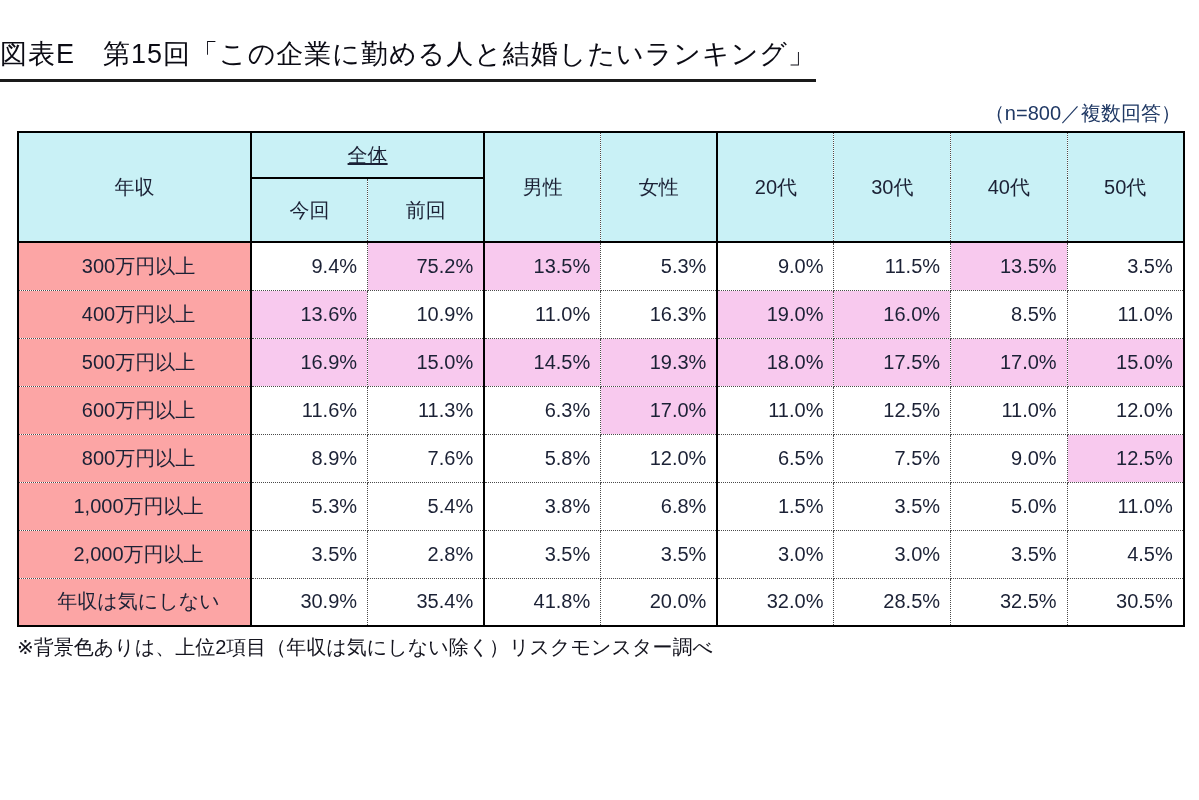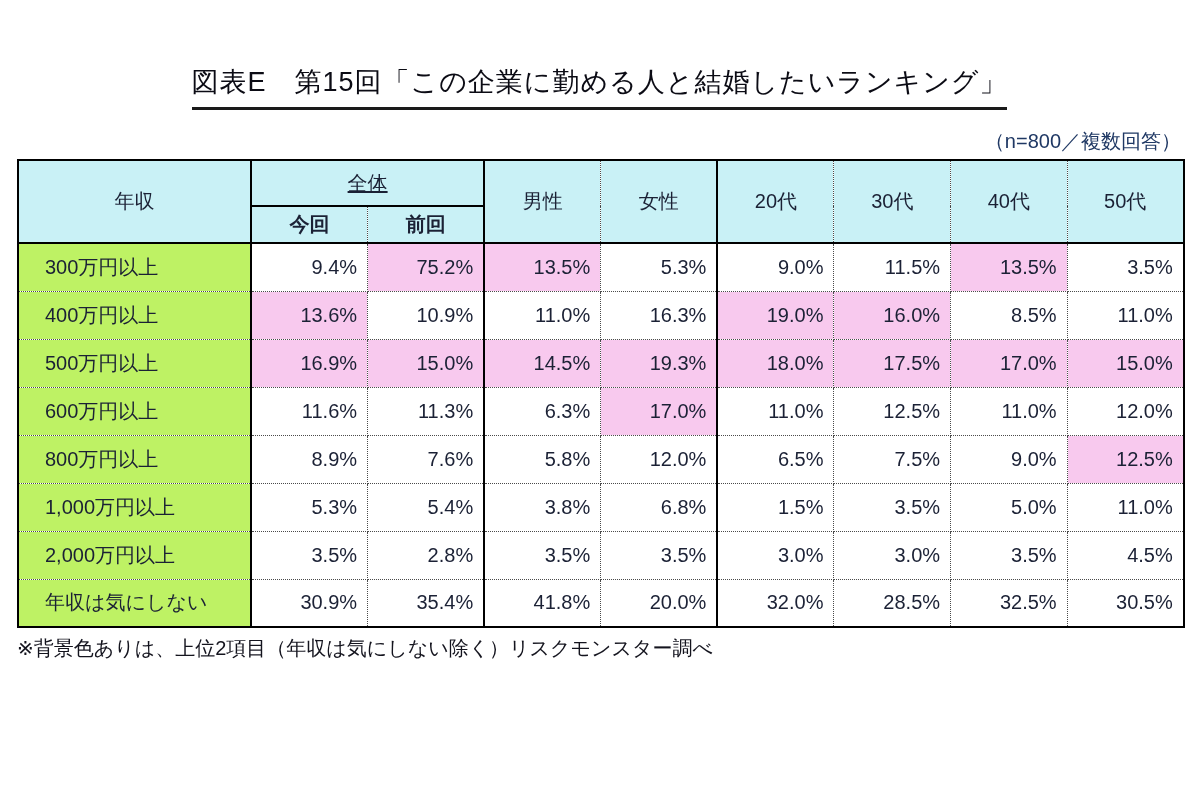--- a/index.html
+++ b/index.html
@@ -16,22 +16,21 @@
     color:#111111;
   }
   .page{
     position:relative;
     width:1199px;
     height:800px;
     background:#ffffff;
     overflow:hidden;
   }
   .title-block{
-    padding-top:64px;
-    text-align:center;
+    padding-top:36px;
   }
   .title-line{
     display:block;
     margin-bottom:18px;
   }
   .title-line > span{
     display:inline-block;
     font-size:27px;
     letter-spacing:1px;
     color:#0b0b14;
@@ -62,30 +61,30 @@
     font-weight:normal;
     overflow:hidden;
     white-space:nowrap;
   }
   thead th{
     background:var(--header-bg);
     text-align:center;
     vertical-align:middle;
   }
   thead tr.h1 th{height:46px;}
-  thead tr.h2 th{height:37px;font-weight:bold;}
+  thead tr.h2 th{height:64px;}
   thead th.hb{border-bottom:2px solid var(--border);margin-left:28px;}
   thead th.gb{border-bottom:2px solid var(--border);text-decoration:underline;}
   .sr{border-right:2px solid var(--border) !important;}
   tbody th.rowlabel{
     height:48px;
-    text-align:left;
-    padding-left:26px;
+    text-align:center;
+    padding-left:8px;
     vertical-align:middle;
-    background:#bef264;
+    background:#fca5a5;
   }
   tbody td{
     height:48px;
     text-align:right;
     padding-right:10px;
     vertical-align:middle;
     background:#ffffff;
   }
   tbody td.hl{background:var(--highlight-bg);}
   .footer{

